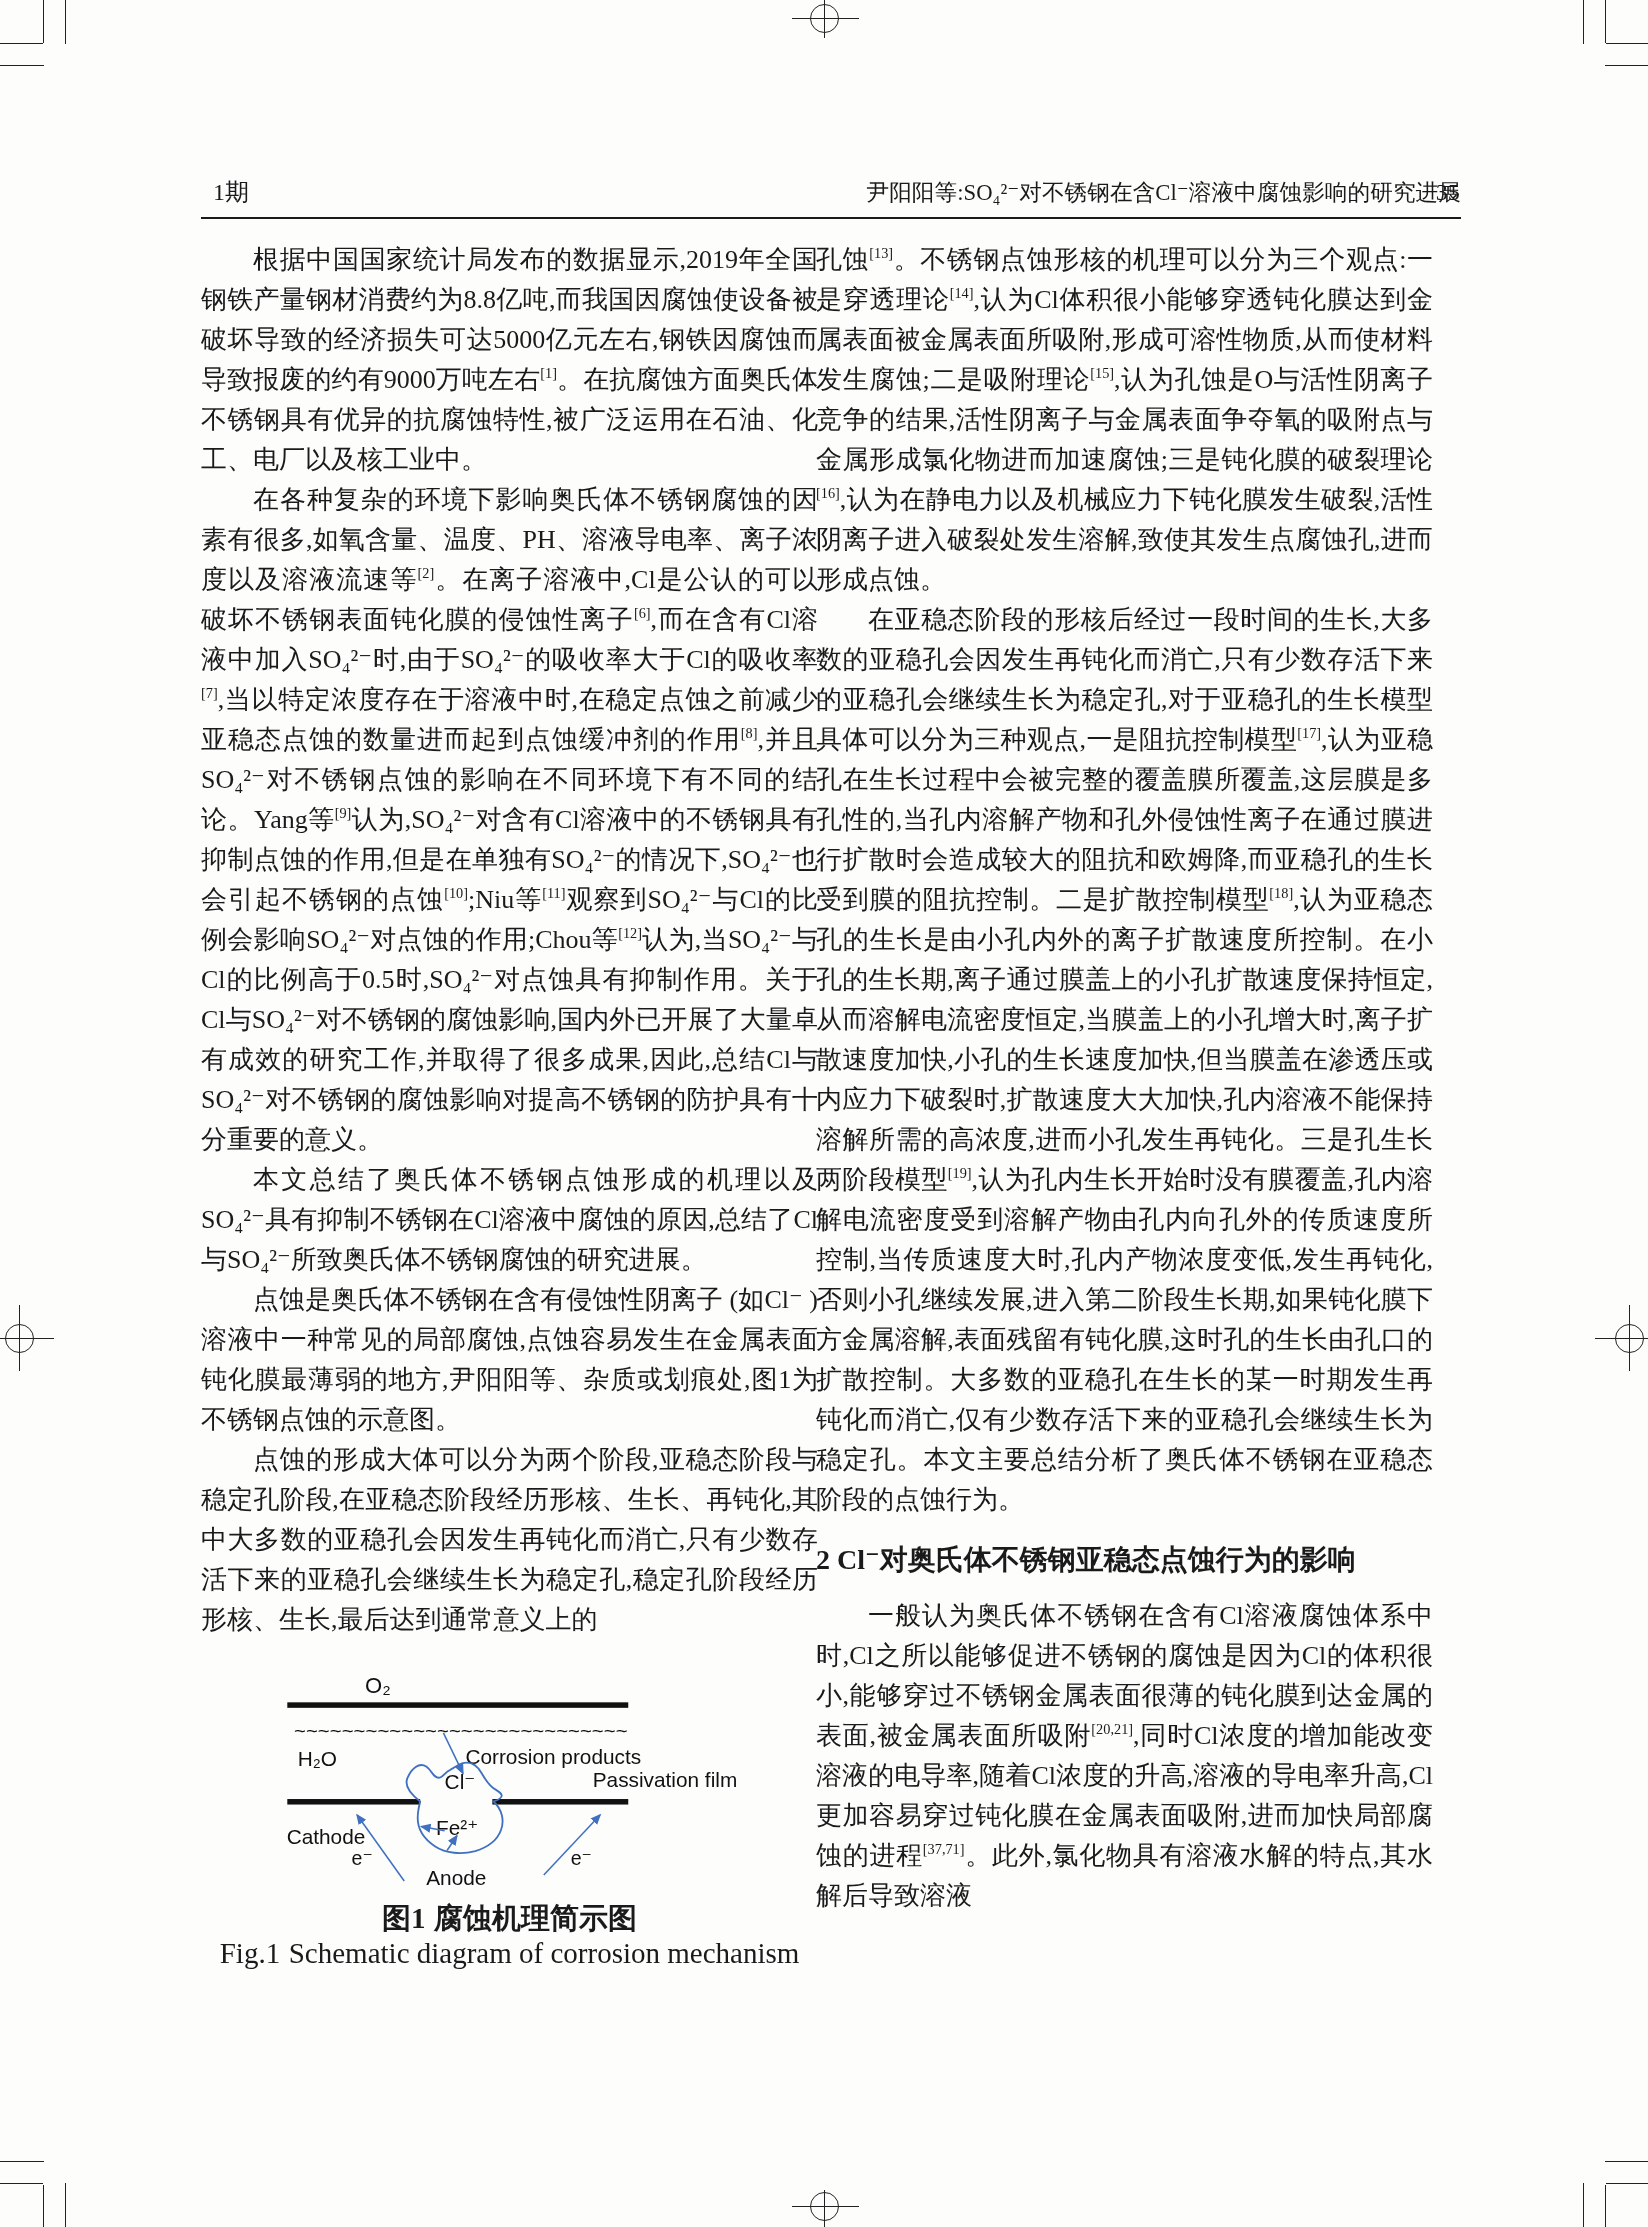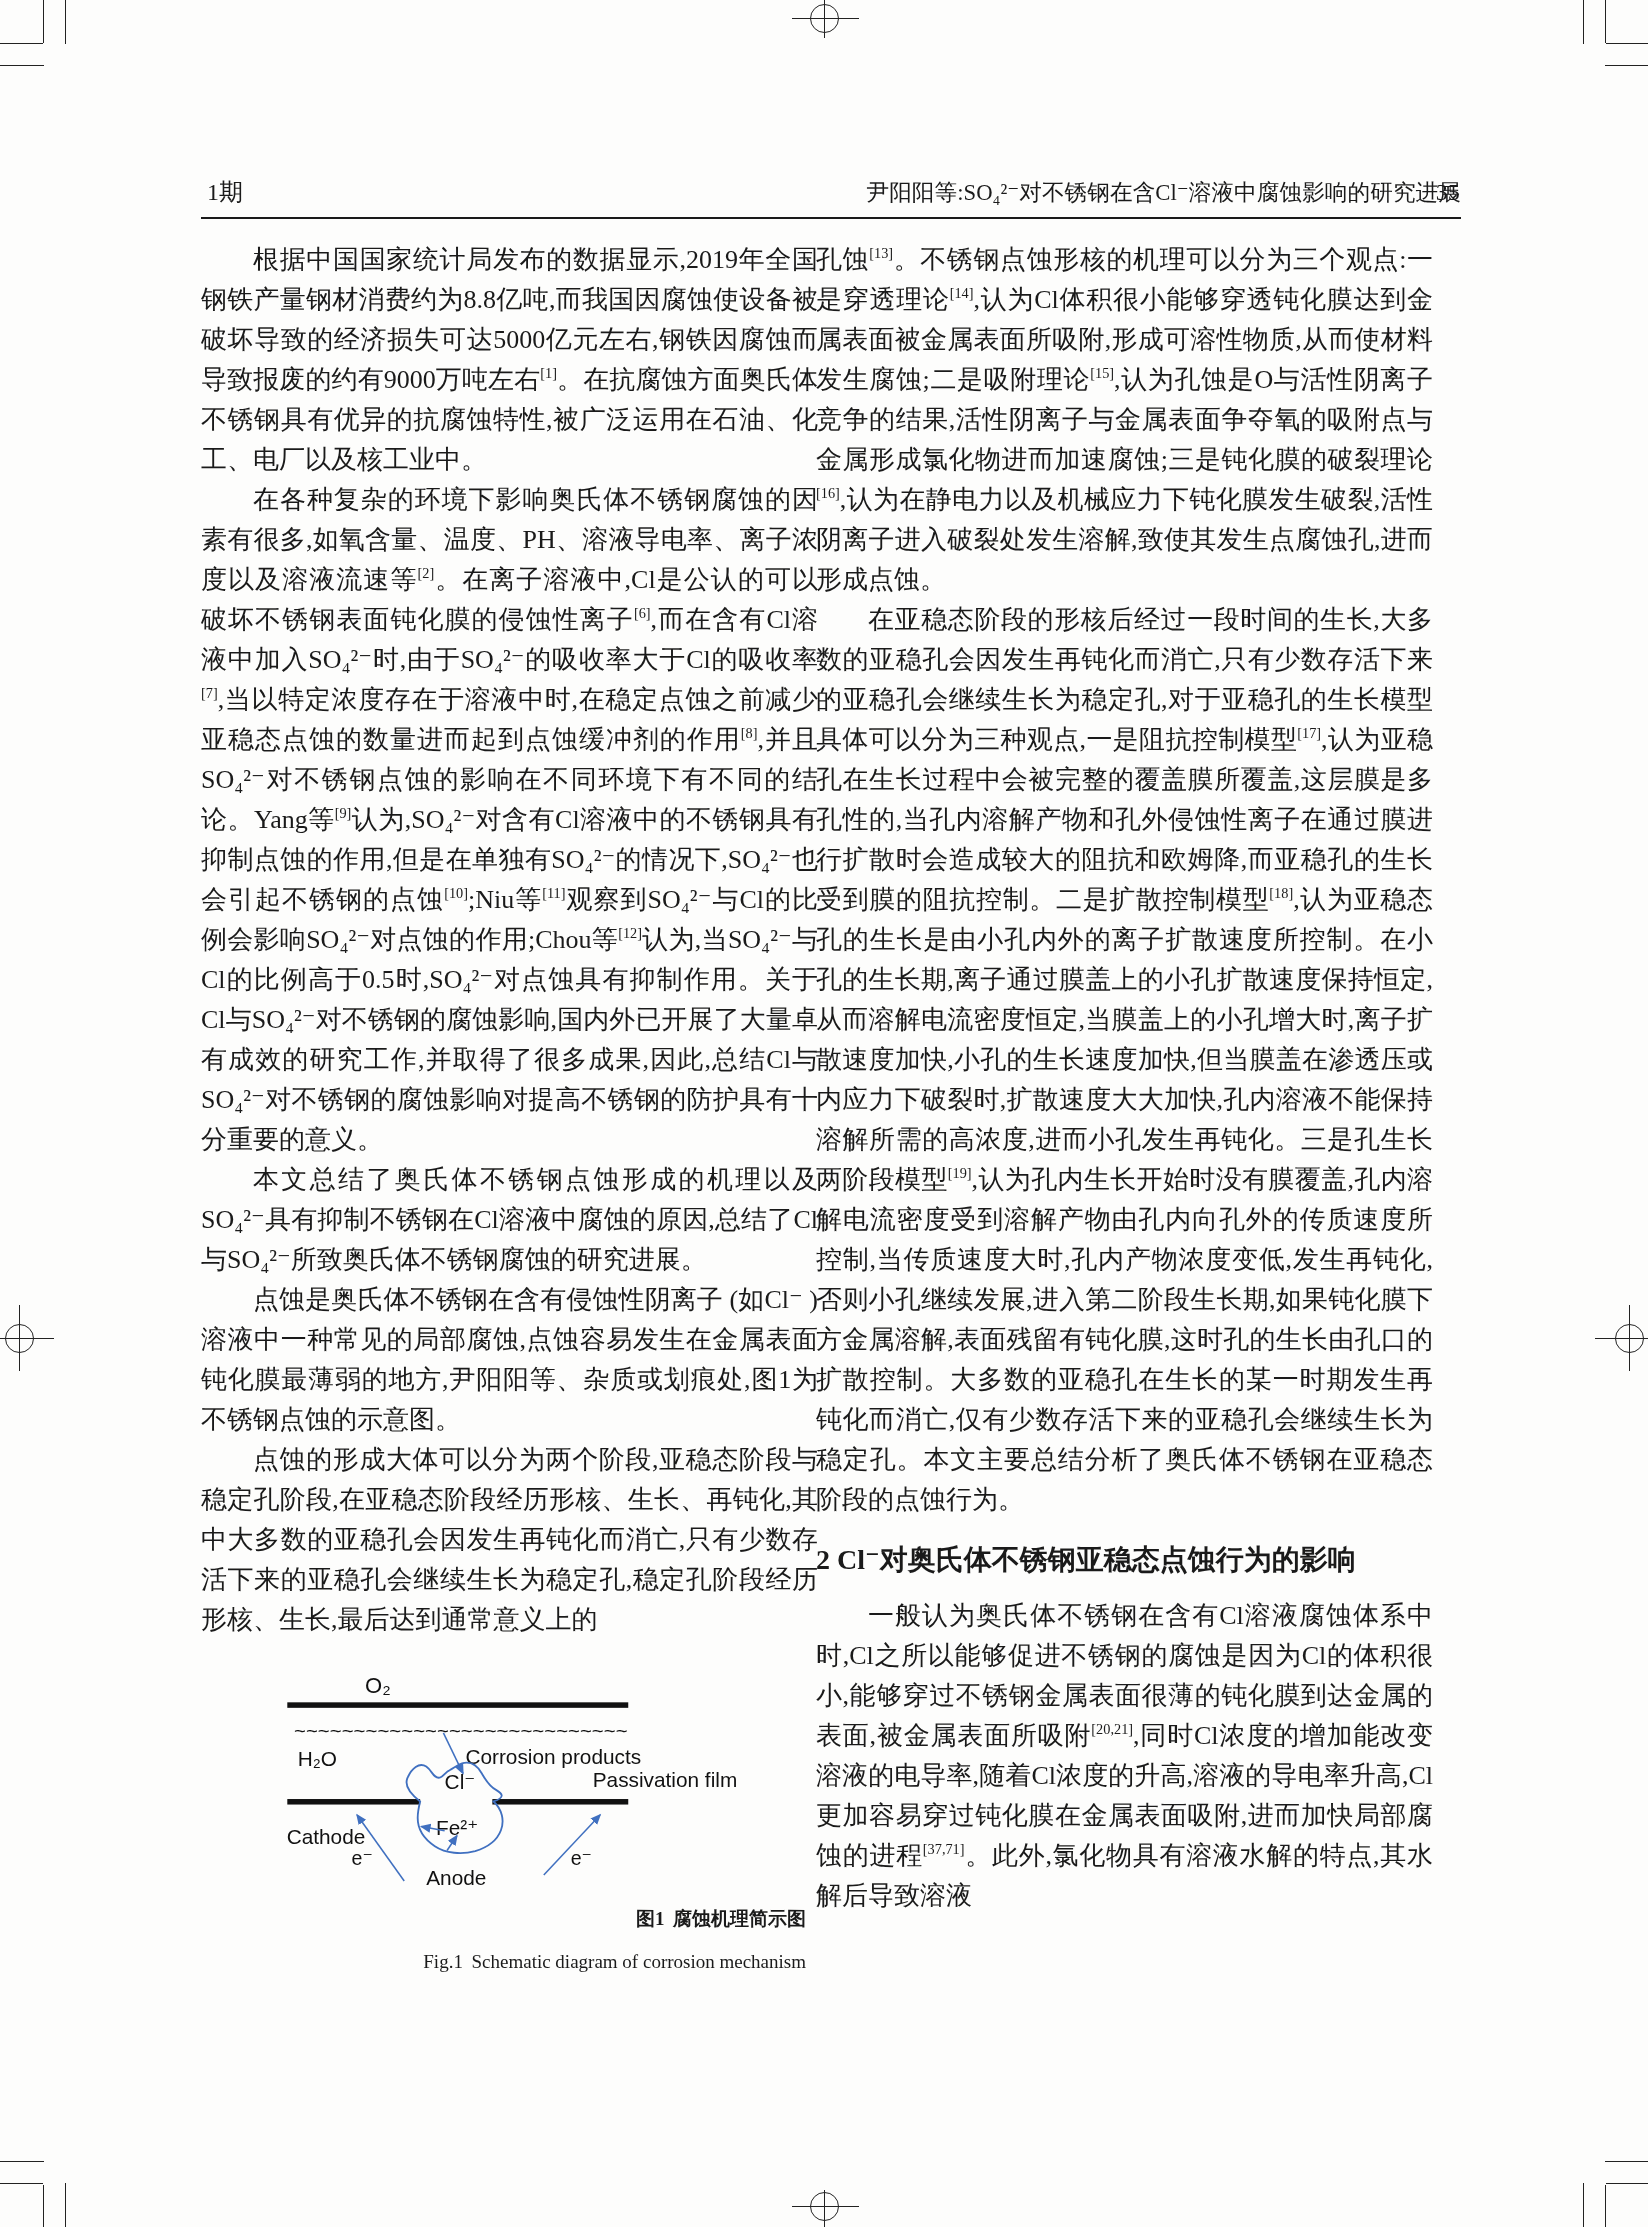--- a/index.html
+++ b/index.html
@@ -8,36 +8,36 @@
     background:#fdfdfc;color:#1a1a1a;
     font-family:"Liberation Serif","DejaVu Serif",serif;
   }
   
   .mark{position:absolute;background:#222}
   .mark.h{height:1.2px}
   .mark.v{width:1.2px}
   .reg-circle{position:absolute;width:29px;height:29px;border:1.2px solid #222;border-radius:50%;box-sizing:border-box;background:transparent}
   
   .hdr{position:absolute;top:176px;left:201px;width:1260px;height:32px;font-size:24px;line-height:32px}
-  .hdr .issue{position:absolute;left:6px;top:0}
+  .hdr .issue{position:absolute;left:12px;top:0}
   .hdr .rt{position:absolute;left:0;right:0;top:1.2px;text-align:right;font-size:22.7px}
   .hdr .pn{position:absolute;right:1.2px;top:0}
   .rule{position:absolute;top:217px;left:201px;width:1260px;height:1.8px;background:#1a1a1a}
   
   .col{position:absolute;top:240px;width:617px;font-size:26px;line-height:40px;text-align:justify;text-justify:inter-character}
   .col-left{left:201px}
   .col-right{left:816px}
   .para{margin:0;text-indent:2em}
   .para.no-indent{text-indent:0}
   sup{font-size:0.55em;line-height:0;vertical-align:super}
   h2.sec{font-size:28px;font-weight:bold;margin:21px 0 18.4px 0;line-height:37px;text-align:left}
   
   .fig{display:block;margin:17px 0 0 0}
   svg text{fill:#111;font-family:"Liberation Sans","DejaVu Sans",sans-serif}
-  .cap{margin:12px;text-align:right;text-indent:0;font-size:19px;line-height:31px}
+  .cap{margin:4px;text-align:center;text-indent:0;font-size:29px;line-height:31px}
   .cap-zh{font-weight:bold;margin-top:6.1px}
   .cap-en{margin-top:2.4px}
   .cap-en .pref{font-weight:normal;margin-right:8.6px}
   .cap-zh .pref{margin-right:8.6px}
 </style>
 </head>
 <body>
 
 <div>
   <div class="mark v" style="left:43px;top:0;height:43px"></div>

